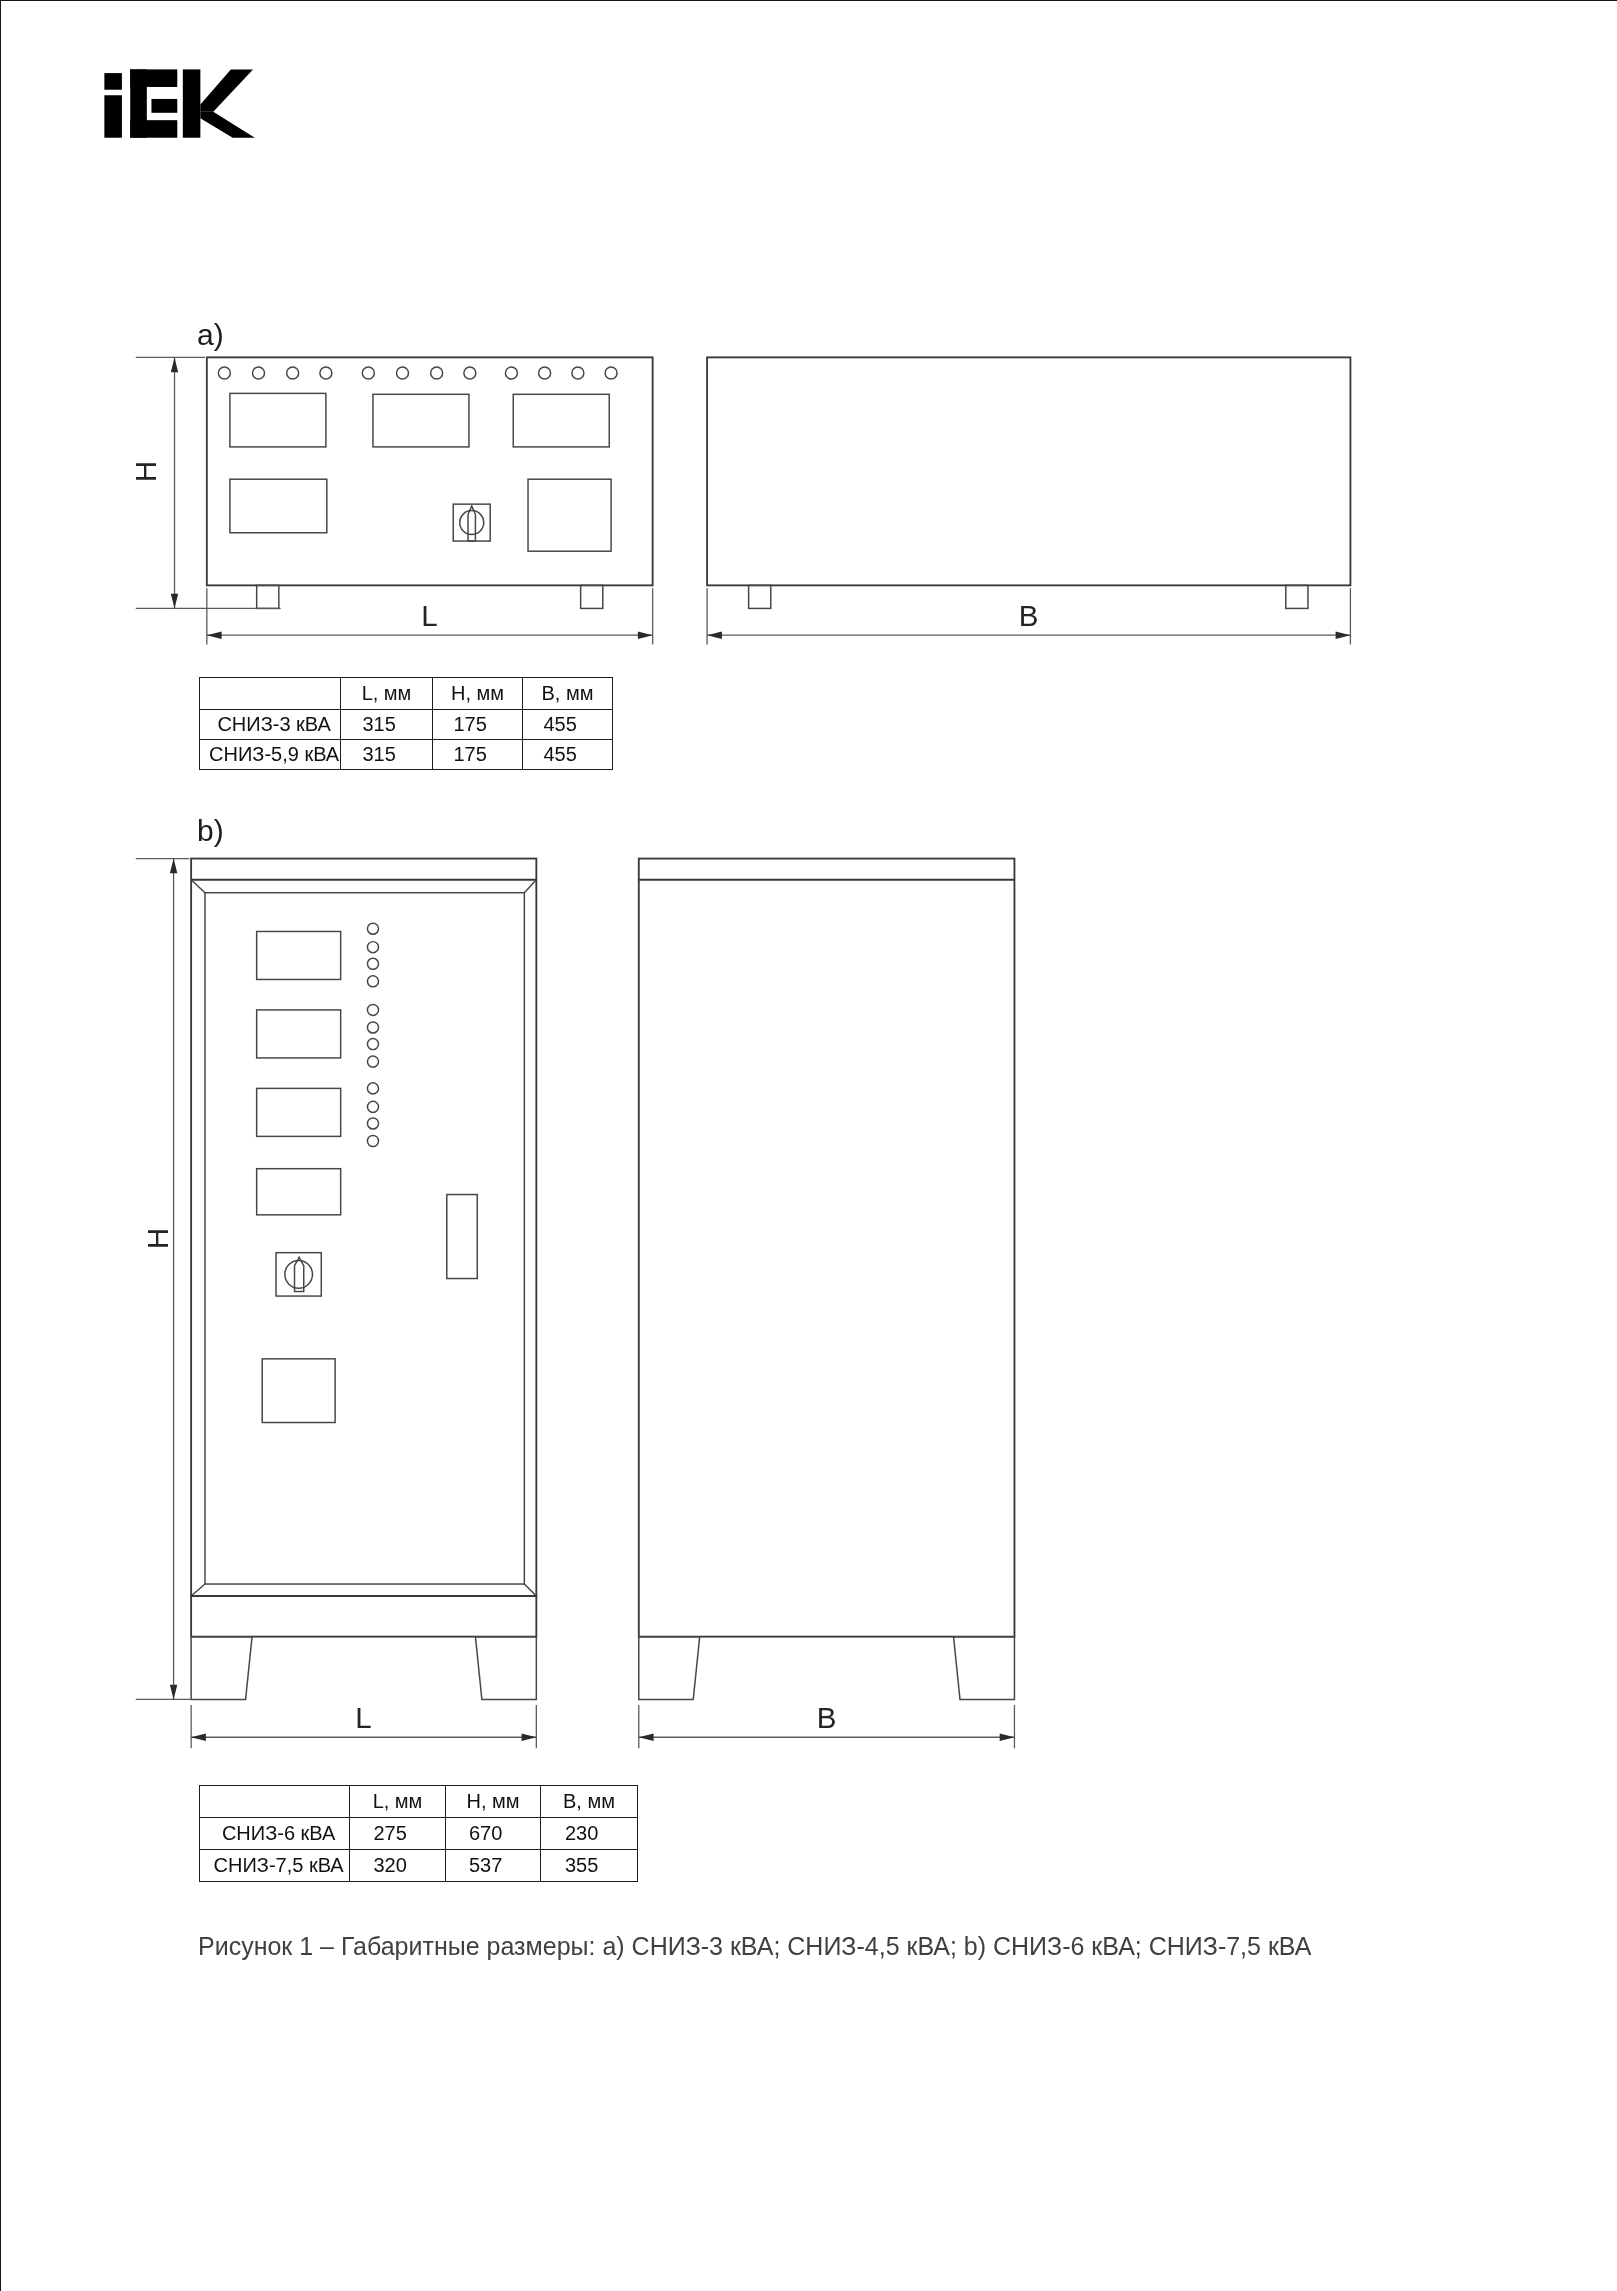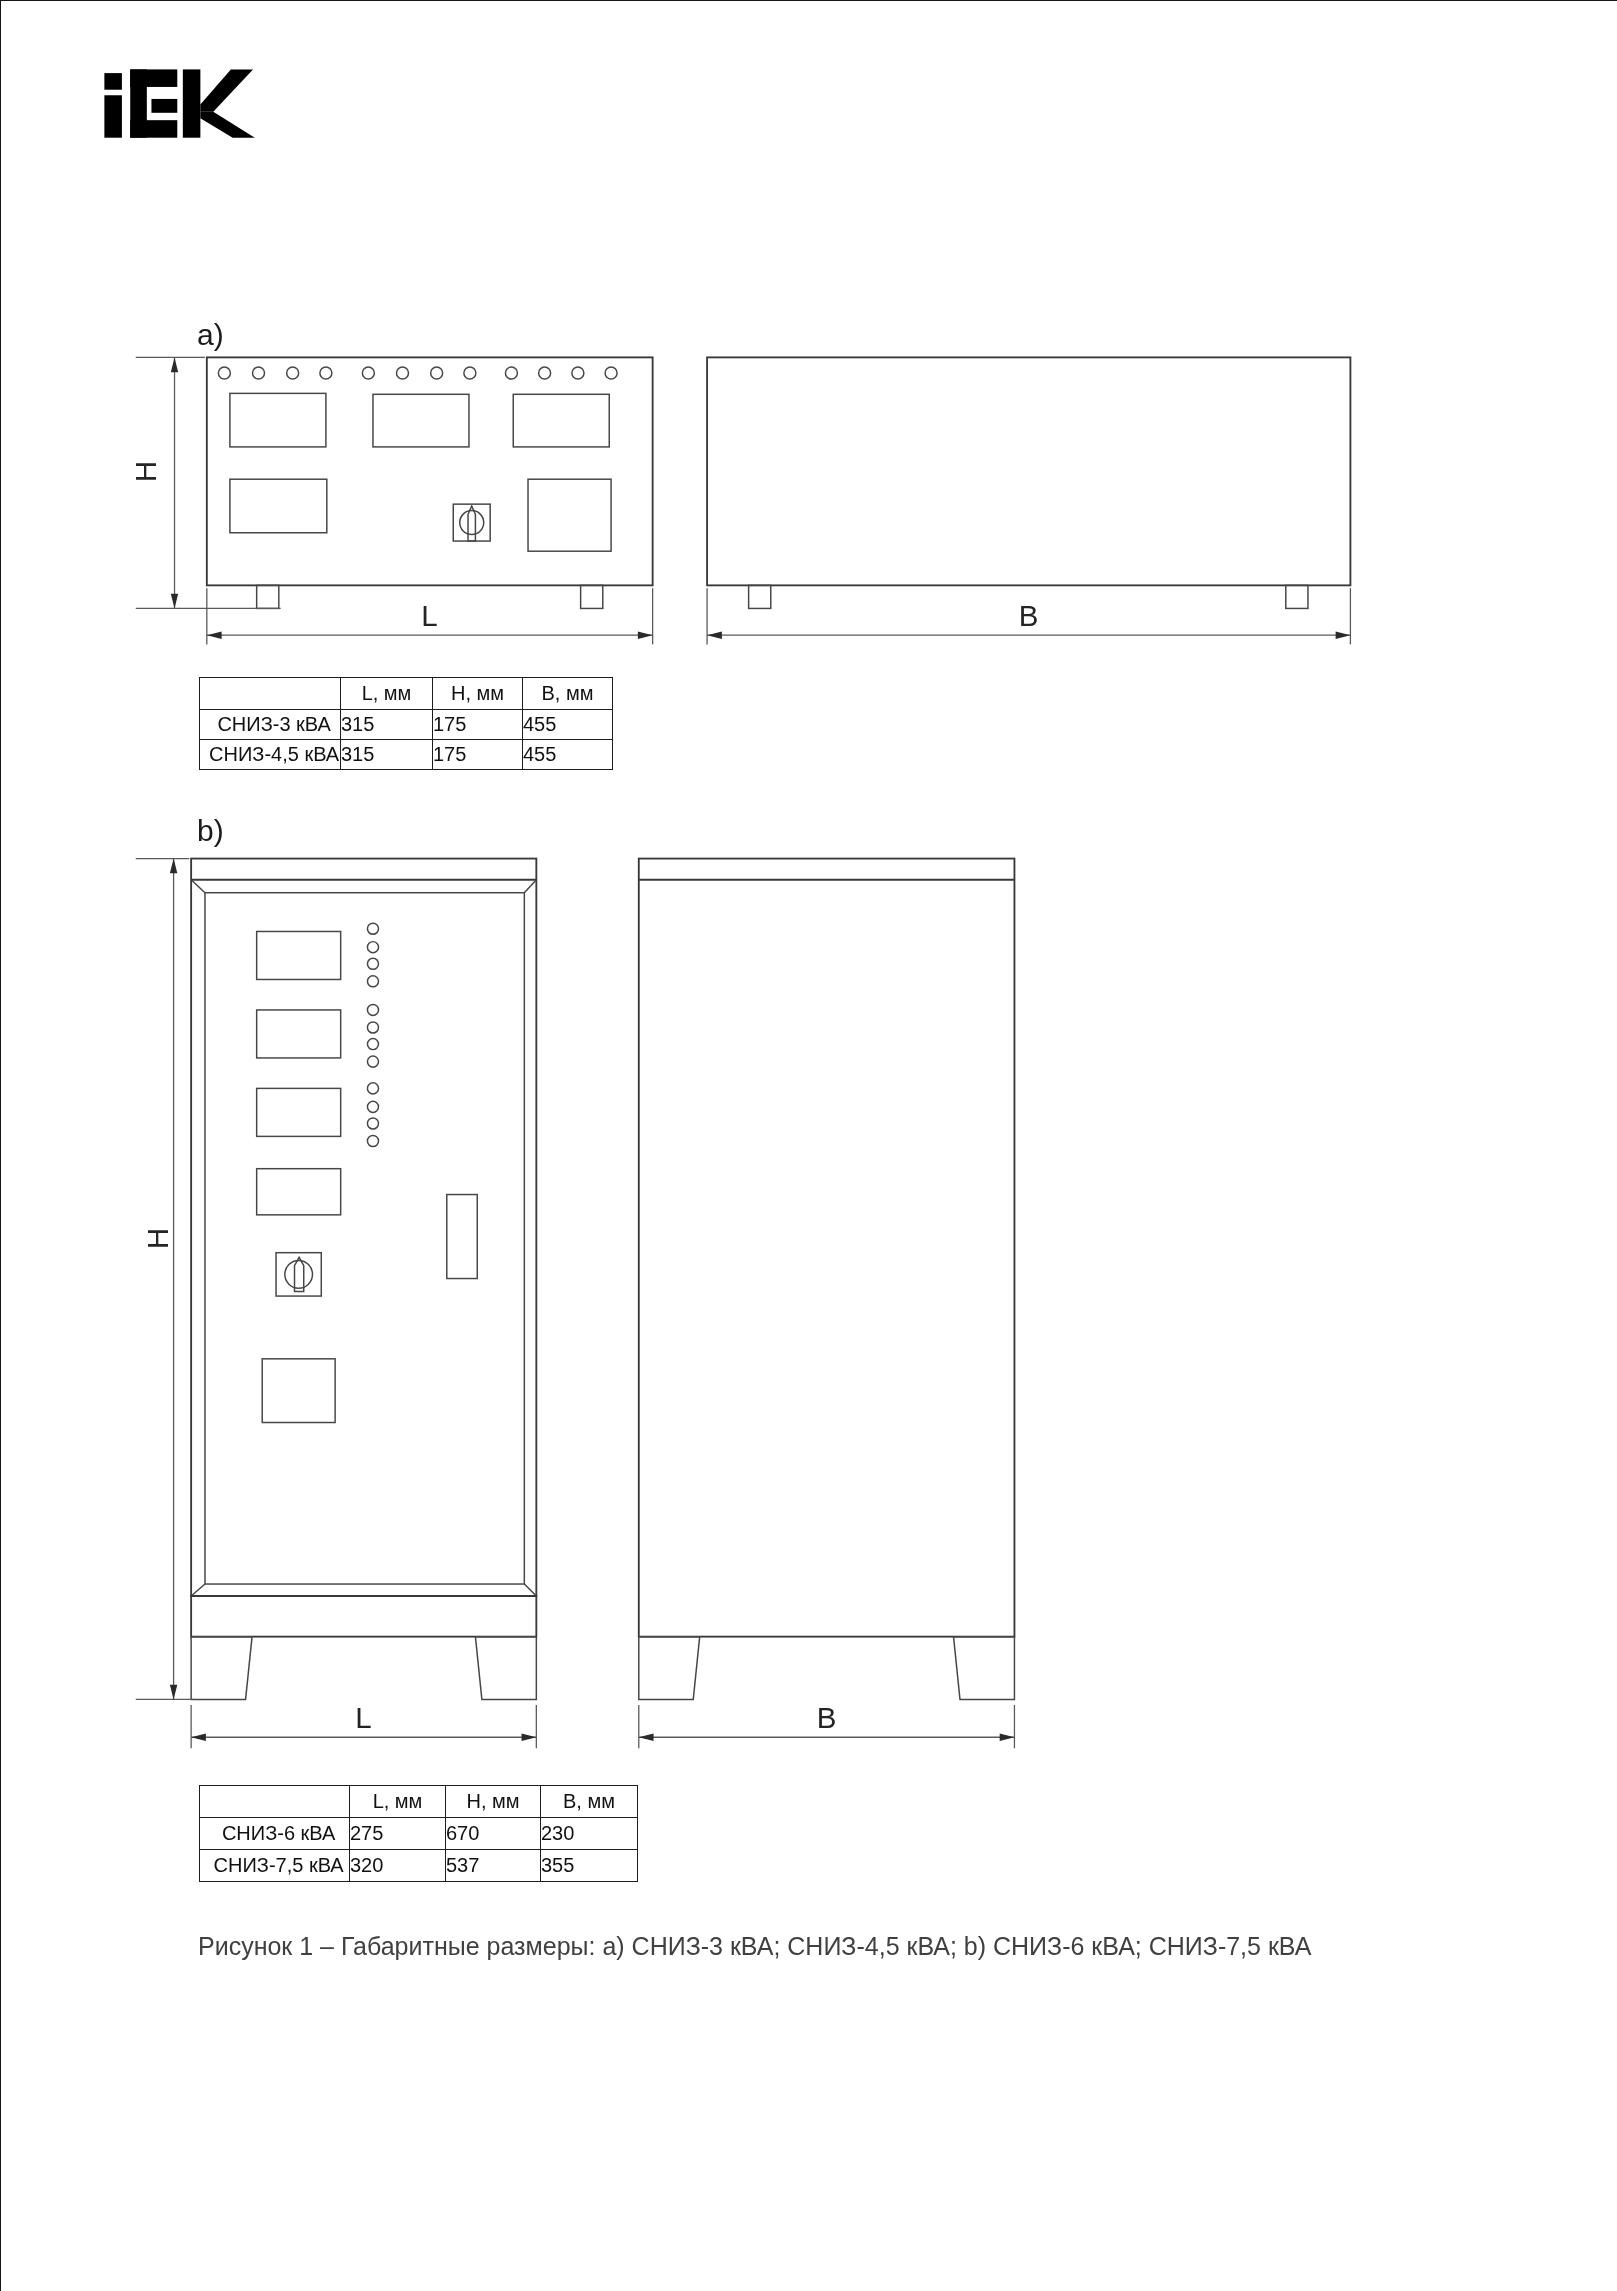--- a/index.html
+++ b/index.html
@@ -26,21 +26,21 @@
   table.dims{
     position:absolute;border-collapse:collapse;table-layout:fixed;
     font-size:20px;color:#111;
   }
   table.dims td{
     border:1.8px solid #1d1d1d;overflow:hidden;white-space:nowrap;
     padding:0;
   }
   table.dims td.head{text-align:center;vertical-align:middle;margin-top:13px;}
   table.dims td.name{text-align:center;padding-left:8.3px;vertical-align:middle;}
-  table.dims td.num{text-align:left;padding-right:14.8px;vertical-align:middle;}
+  table.dims td.num{text-align:center;padding-right:14.8px;vertical-align:middle;}
   .caption{position:absolute;font-size:25px;color:#404040;white-space:nowrap;}
 </style>
 </head>
 <body>
 
 <div class="page">
 
   <svg class="artwork" viewBox="0 0 1753 2483" xmlns="http://www.w3.org/2000/svg">
 
     <g>
@@ -210,21 +210,21 @@
       <td class="head">H, мм</td>
       <td class="head">B, мм</td>
     </tr>
     <tr style="height:30px">
       <td class="name">СНИЗ-3 кВА</td>
       <td class="num">315</td>
       <td class="num">175</td>
       <td class="num">455</td>
     </tr>
     <tr style="height:30px">
-      <td class="name">СНИЗ-4,5 кВА</td>
+      <td class="name">СНИЗ-5,9 кВА</td>
       <td class="num">315</td>
       <td class="num">175</td>
       <td class="num">455</td>
     </tr>
   </tbody>
     </table>
 
   <table class="dims" style="left:198px;top:1784px;">
     <colgroup>
         <col style="width:150px">

